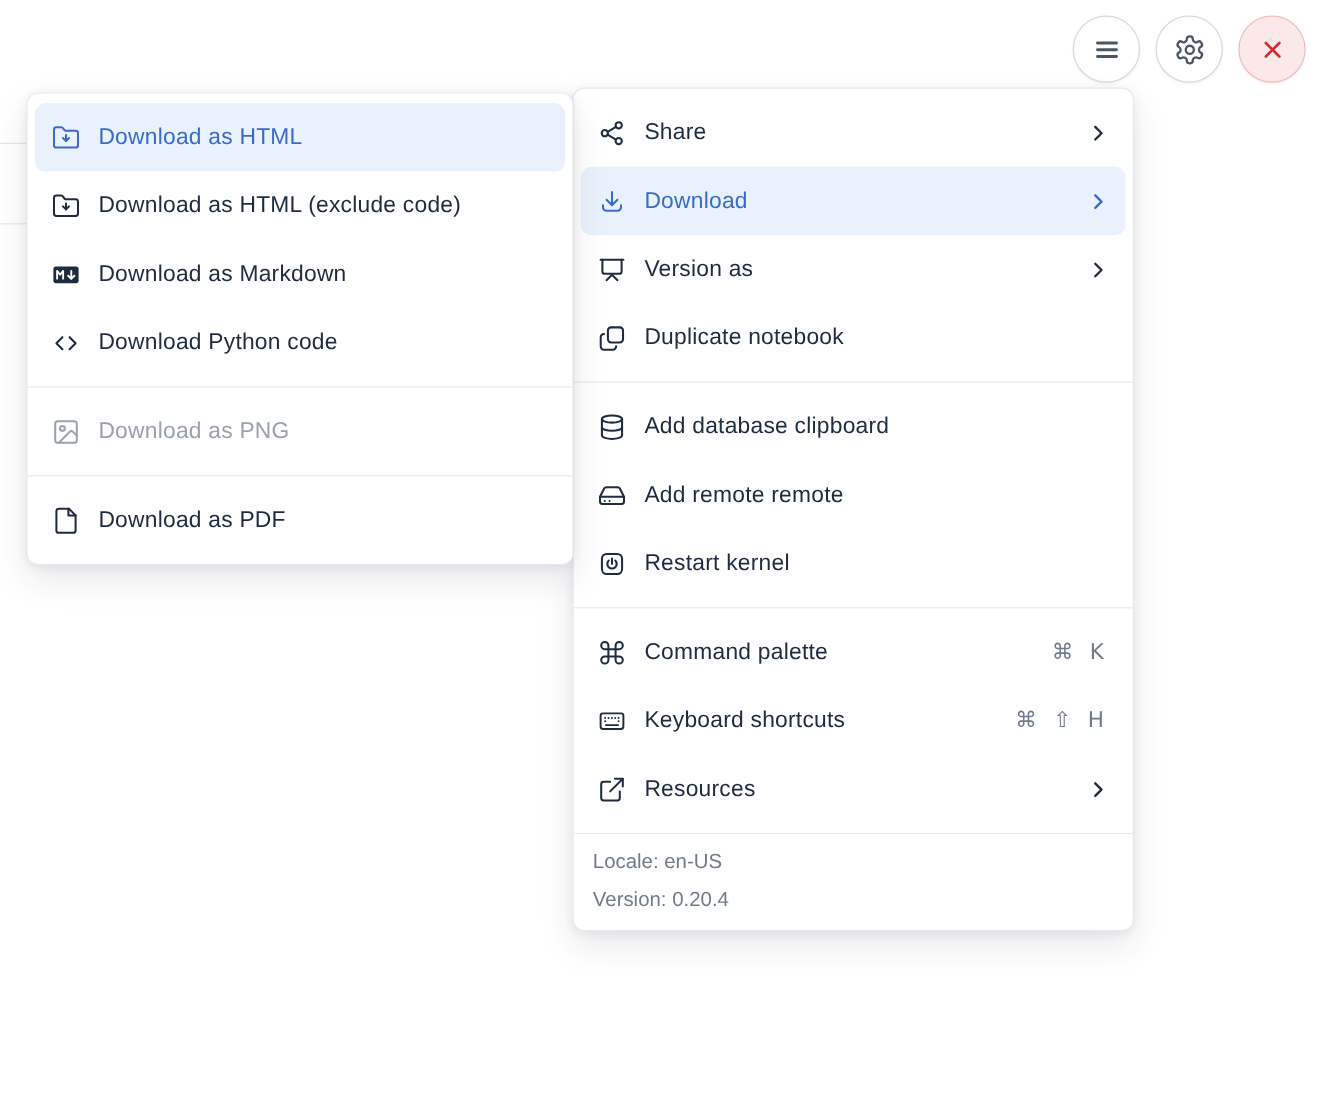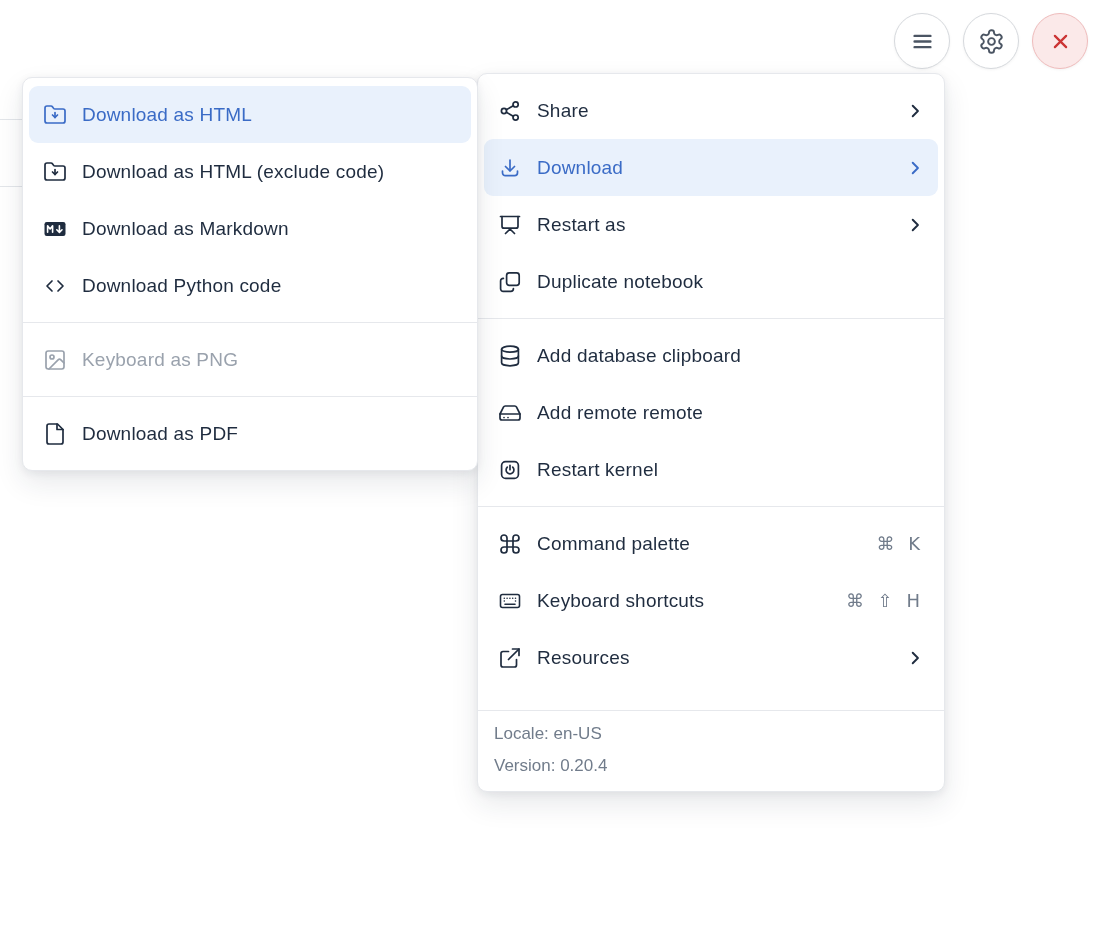--- a/index.html
+++ b/index.html
@@ -43,21 +43,21 @@
   .mi-icon svg{width:100%;height:100%;display:block;}
   .mi-label{flex:1 1 auto;letter-spacing:.2px;}
   .mi-shortcut{
     color:var(--muted);font-size:18px;letter-spacing:4px;margin-right:4px;
     font-family:"DejaVu Sans","Liberation Sans",sans-serif;
   }
   .mi-chevron{width:22px;height:22px;display:inline-flex;flex:none;color:currentColor;margin-right:2px;}
   .mi-chevron svg{width:100%;height:100%;display:block;}
   .menu-sep{height:1px;background:var(--border);margin:8px 0;}
   .menu-footer{
-    border-top:1px solid var(--border);margin-top:24px;
+    border-top:1px solid var(--border);margin-top:8px;
     padding:7px 16px 9px;font-size:17px;line-height:32px;color:var(--muted);
     border-radius:0 0 10px 10px;
   }
   .header-btn{
     position:absolute;top:13px;width:56px;height:56px;border-radius:50%;
     background:#ffffff;border:1.5px solid var(--circle-border);
     display:flex;align-items:center;justify-content:center;
     box-shadow:0 1px 3px rgba(0,0,0,.05);cursor:pointer;padding:0;
   }
   .header-btn .hb-icon{width:27px;height:27px;display:inline-flex;color:var(--icon-dark);}
@@ -138,21 +138,21 @@
     </div>
     <div class="menu-sep"></div>
     <div class="menu-item disabled">
       <span class="mi-icon">
         <svg viewBox="0 0 24 24" fill="none" stroke="currentColor" stroke-width="1.7" stroke-linecap="round" stroke-linejoin="round">
           <rect x="3" y="3" width="18" height="18" rx="2.2"></rect>
           <circle cx="9" cy="9" r="2"></circle>
           <path d="m21 15-3.1-3.1a2 2 0 0 0-2.82 0L6 21"></path>
         </svg>
       </span>
-      <span class="mi-label">Keyboard as PNG</span>
+      <span class="mi-label">Download as PNG</span>
     </div>
     <div class="menu-sep"></div>
     <div class="menu-item">
       <span class="mi-icon">
         <svg viewBox="0 0 24 24" fill="none" stroke="currentColor" stroke-width="1.7" stroke-linecap="round" stroke-linejoin="round">
           <path d="M14.5 2H6a2 2 0 0 0-2 2v16a2 2 0 0 0 2 2h12a2 2 0 0 0 2-2V7.5L14.5 2z"></path>
           <path d="M14 2v5.5H20"></path>
         </svg>
       </span>
       <span class="mi-label">Download as PDF</span>
@@ -194,21 +194,21 @@
         </span>
       </div>
       <div class="menu-item">
         <span class="mi-icon">
           <svg viewBox="0 0 24 24" fill="none" stroke="currentColor" stroke-width="1.7" stroke-linecap="round" stroke-linejoin="round">
             <path d="M2.5 3.5h19"></path>
             <path d="M20 3.5v9.7a2 2 0 0 1-2 2H6a2 2 0 0 1-2-2V3.5"></path>
             <path d="m7.5 20.5 4.5-4.5 4.5 4.5"></path>
           </svg>
         </span>
-        <span class="mi-label">Restart as</span>
+        <span class="mi-label">Version as</span>
         <span class="mi-chevron">
           <svg viewBox="0 0 24 24" fill="none" stroke="currentColor" stroke-width="2.1" stroke-linecap="round" stroke-linejoin="round">
             <path d="m9.5 6.3 5.7 5.7-5.7 5.7"></path>
           </svg>
         </span>
       </div>
       <div class="menu-item">
         <span class="mi-icon">
           <svg viewBox="0 0 24 24" fill="none" stroke="currentColor" stroke-width="1.7" stroke-linecap="round" stroke-linejoin="round">
             <rect x="8.6" y="2.8" width="12.6" height="12.6" rx="2.6"></rect>

